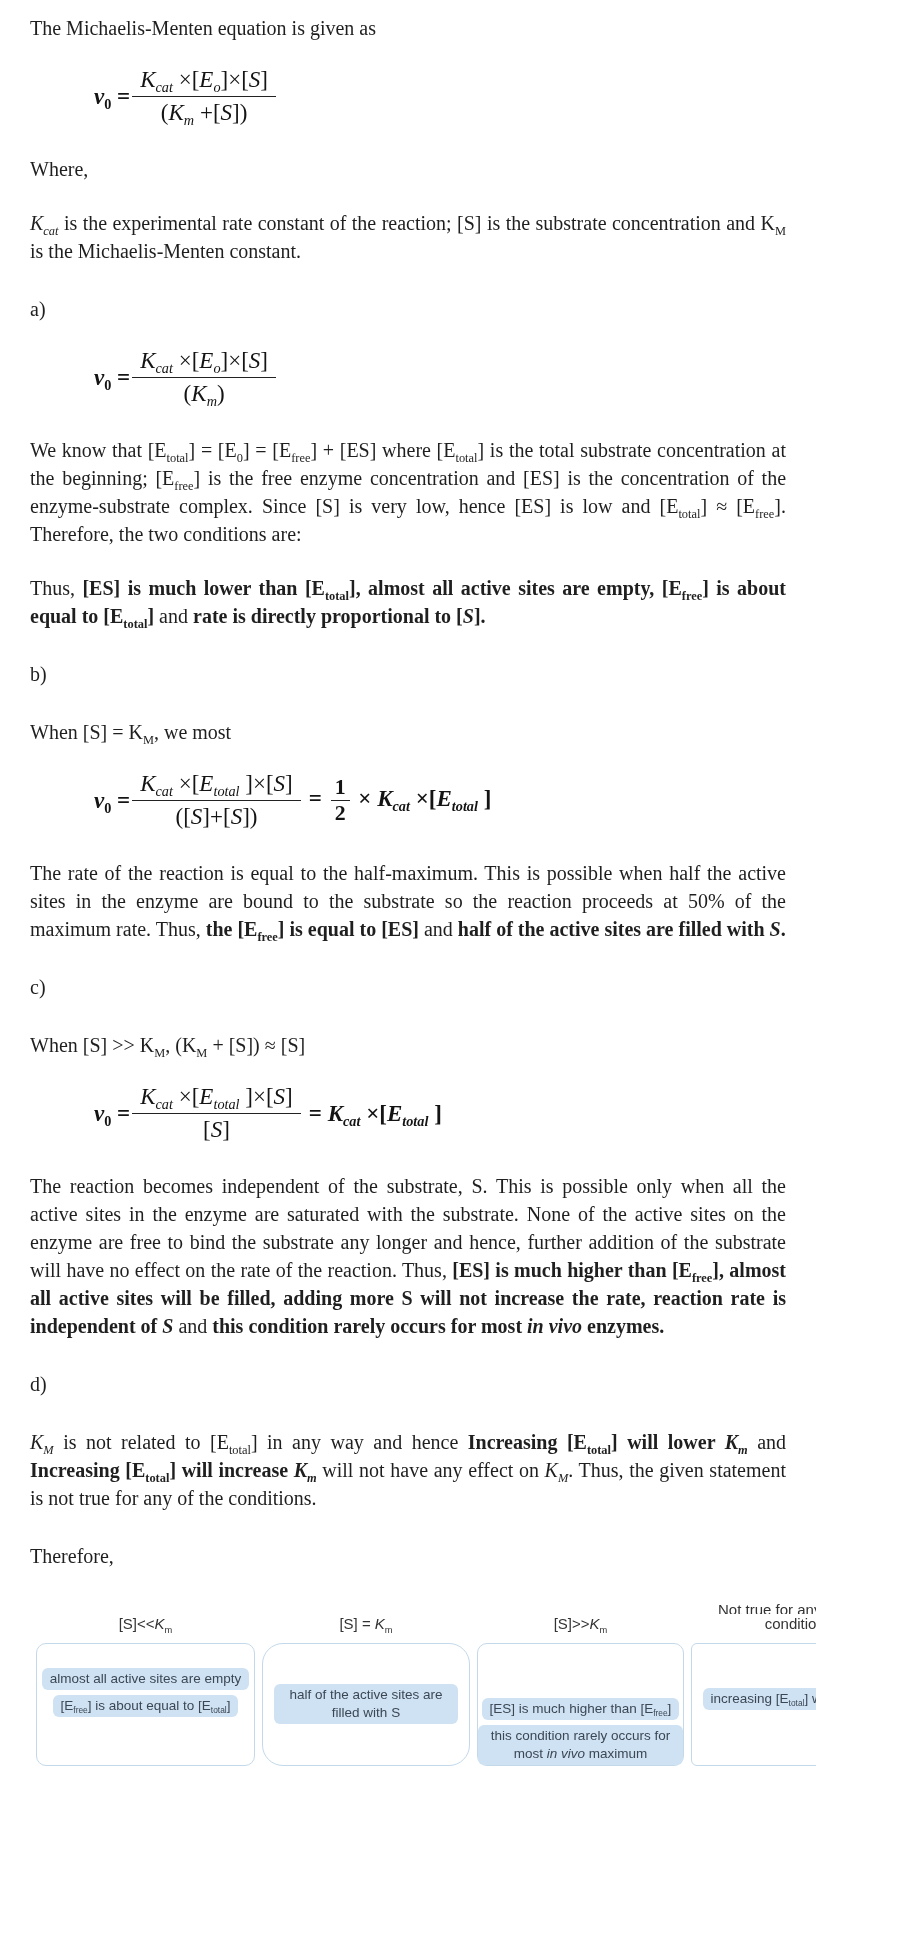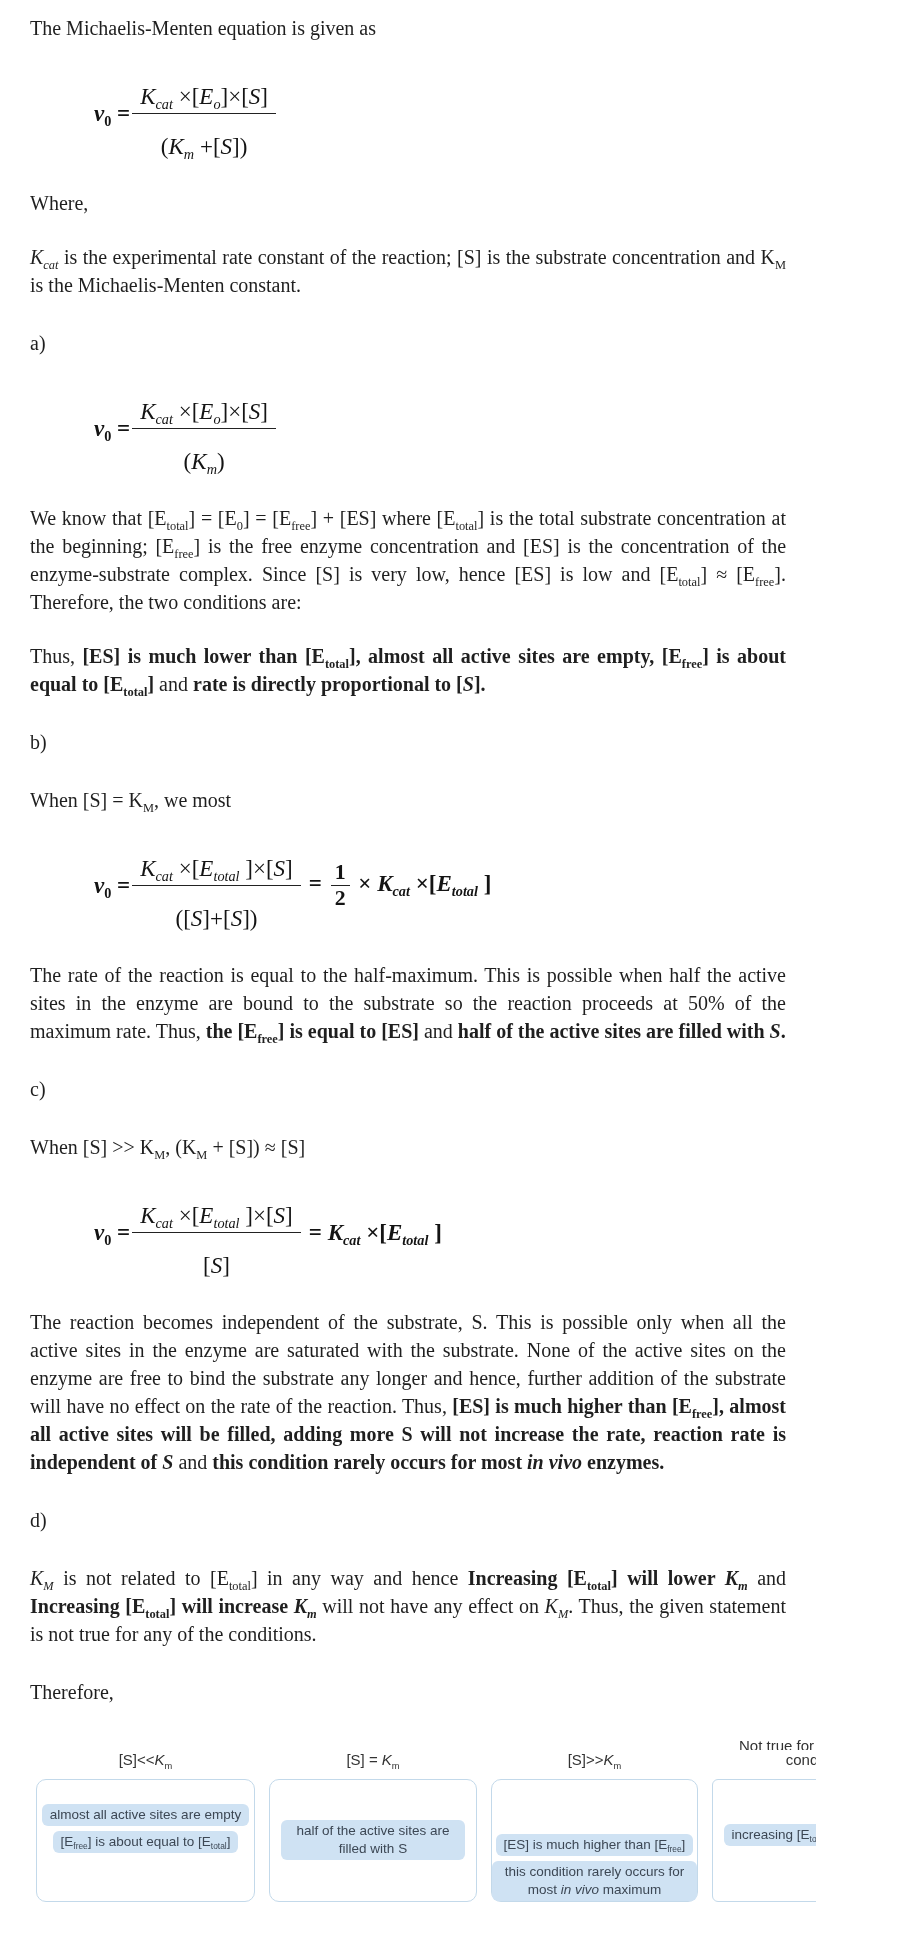--- a/index.html
+++ b/index.html
@@ -23,47 +23,47 @@
 
   
   .formula{
     display:flex;align-items:center;
     margin:22px 0 22px 64px;
     font-size:23px;line-height:30px;color:#141414;
   }
   .lhs,.rhs{display:inline-block;white-space:nowrap;font-weight:bold;}
   .rhs{margin-left:6px;}
   .fr{display:inline-flex;flex-direction:column;align-items:center;margin:0 2px;}
-  .fr .num,.fr .den{display:block;padding:1px 8px;white-space:nowrap;margin-top:17px;}
+  .fr .num,.fr .den{display:block;padding:1px 8px;white-space:nowrap;}
   .fr .num{border-bottom:1.6px solid #222;}
   .ifrac{display:inline-flex;flex-direction:column;align-items:center;vertical-align:middle;margin:0 3px;font-size:0.95em;line-height:1.15;}
   .ifrac .fn{border-bottom:1.5px solid #222;padding:0 4px;}
   .ifrac .fd{padding:0 4px;}
 
   
   .table-wrap{margin:30px 0 0 6px;}
   .thead,.tboxes{
-    display:grid;grid-template-columns:219px 208px 207px 215px;column-gap:14px;
+    display:grid;grid-template-columns:219px 208px 207px 215px;column-gap:7px;
   }
   .thead{
     align-items:end;text-align:center;
     font-family:"Liberation Sans",sans-serif;
     font-size:15px;line-height:19px;color:#333333;
   }
   .th{padding-bottom:2px;}
   .th4 .clip{height:14px;overflow:hidden;}
   .th4 .clip .inner{display:inline-block;margin-top:-5px;}
   .tboxes{margin-top:8px;}
   .abox{
     box-sizing:border-box;height:123px;background:#ffffff;
     border:1.5px solid #c3d9ea;border-radius:10px;
     display:flex;flex-direction:column;align-items:center;row-gap:5px;
   }
   .abox.b1{padding-top:24px;}
-  .abox.b2{padding-top:40px;}
+  .abox.b2{padding-top:40px;border-radius:21px;}
   .abox.b3{padding-top:54px;}
   .abox.b4{padding-top:44px;border-radius:6px;}
   .chip{
     background:#cfe2f3;border-radius:6px;
     padding:2px 8px;
     font-family:"Liberation Sans",sans-serif;
     font-size:13.5px;line-height:18px;color:#3c4754;text-align:center;
   }
   .abox.b2 .chip{max-width:168px;}
   .abox.b3 .chip-1{max-width:196px;}

